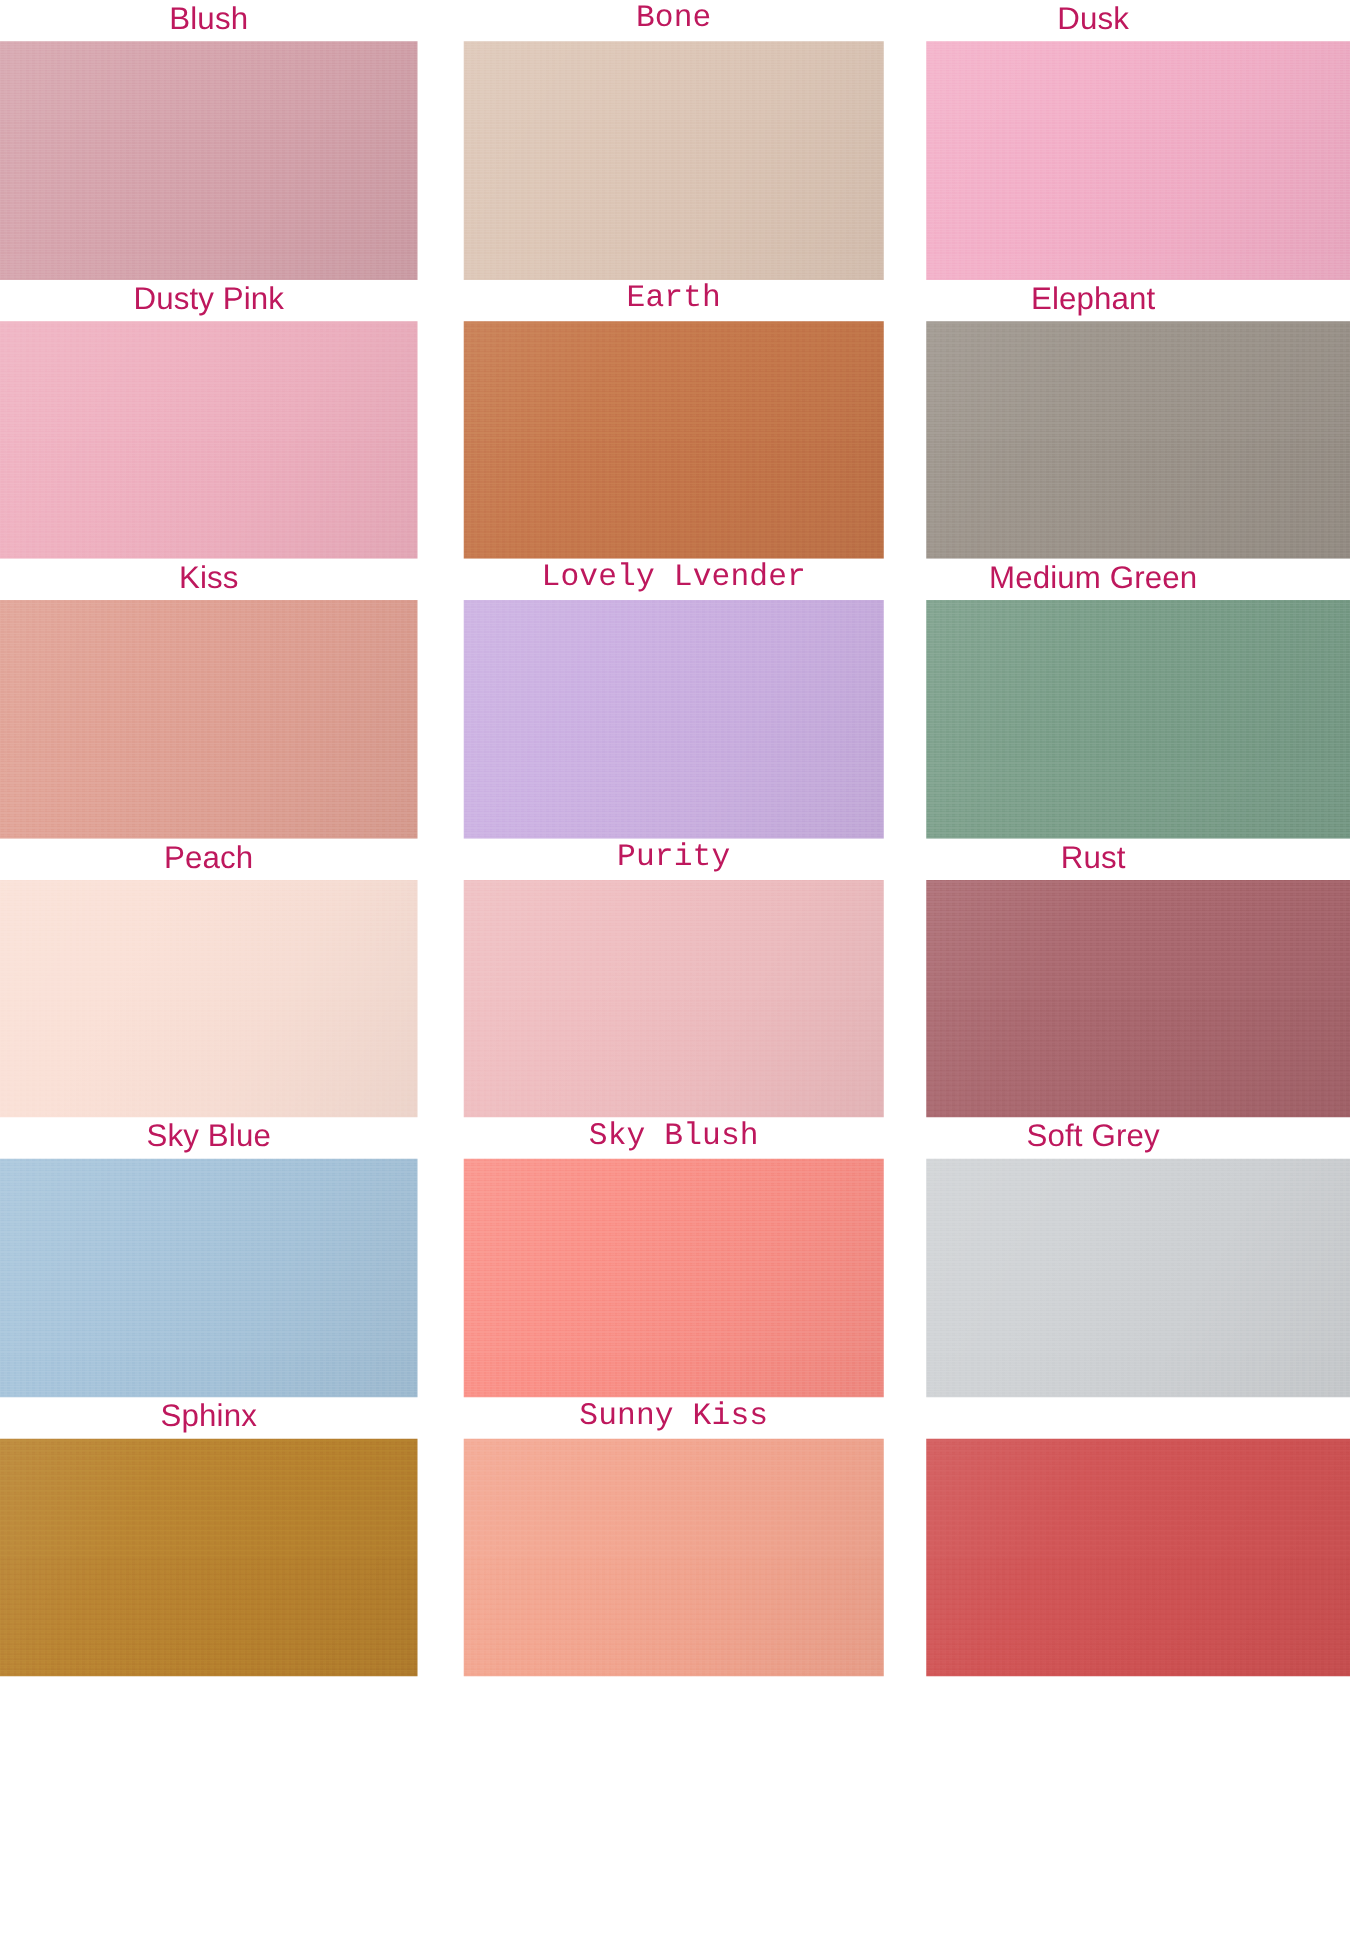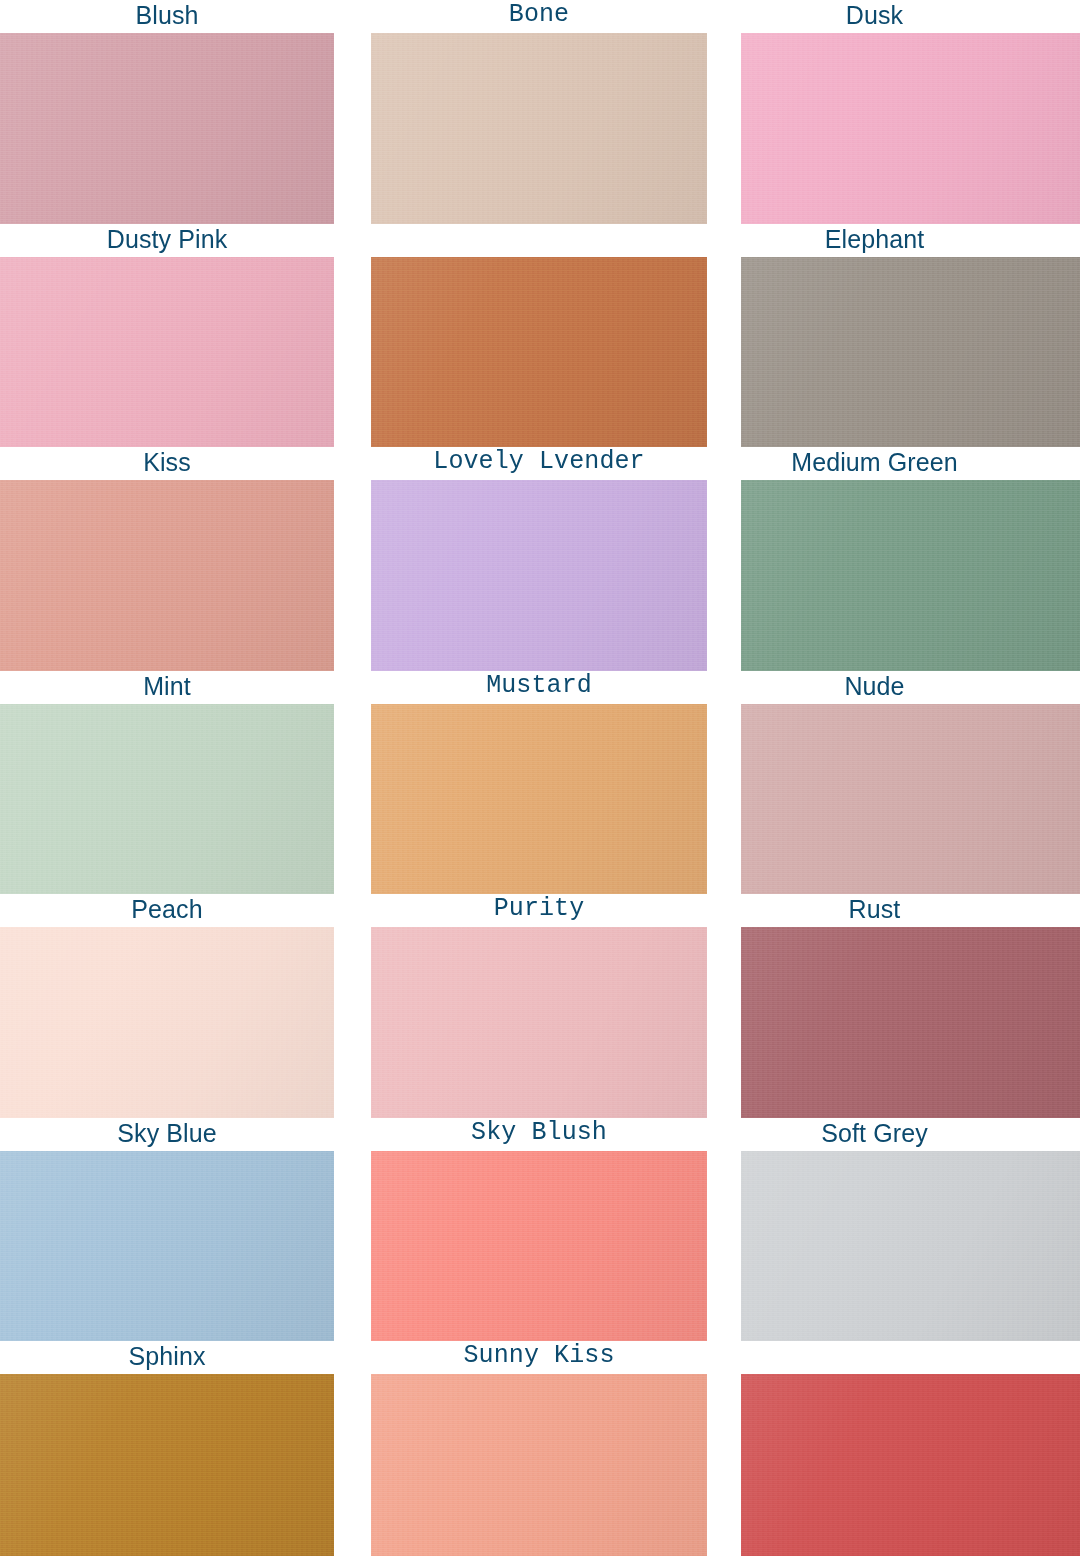--- a/index.html
+++ b/index.html
@@ -36,21 +36,21 @@
   }
 
   .swatch-label {
     position: absolute;
     top: 0;
     height: 21px;
     line-height: 30px;
     text-align: center;
     font-size: 25px;
     font-weight: 400;
-    color: #0c4a6e;
+    color: #be185d;
     font-family: "Liberation Sans", sans-serif;
     white-space: nowrap;
     letter-spacing: 0.1px;
   }
 
   .chips-band {
     position: relative;
     height: 190.5px;
     width: 1080px;
     background: #ffffff;
@@ -132,20 +132,21 @@
     <div class="chips-band">
       <div class="swatch-chip col-0" style="background-color: rgb(213, 163, 172);"></div>
       <div class="swatch-chip col-1" style="background-color: rgb(221, 198, 182);"></div>
       <div class="swatch-chip col-2" style="background-color: rgb(243, 175, 200);"></div>
     </div>
   </div>
 
   <div class="swatch-row">
     <div class="label-band">
       <div class="swatch-label lab-0">Dusty Pink</div>
+      <div class="swatch-label lab-1">Earth</div>
       <div class="swatch-label lab-2">Elephant</div>
     </div>
     <div class="chips-band">
       <div class="swatch-chip col-0" style="background-color: rgb(239, 176, 192);"></div>
       <div class="swatch-chip col-1" style="background-color: rgb(197, 118, 74);"></div>
       <div class="swatch-chip col-2" style="background-color: rgb(155, 147, 138);"></div>
     </div>
   </div>
 
   <div class="swatch-row">
@@ -154,32 +155,20 @@
       <div class="swatch-label lab-1">Lovely Lvender</div>
       <div class="swatch-label lab-2">Medium Green</div>
     </div>
     <div class="chips-band">
       <div class="swatch-chip col-0" style="background-color: rgb(224, 161, 148);"></div>
       <div class="swatch-chip col-1" style="background-color: rgb(203, 176, 226);"></div>
       <div class="swatch-chip col-2" style="background-color: rgb(122, 158, 137);"></div>
     </div>
   </div>
 
-  <div class="swatch-row">
-    <div class="label-band">
-      <div class="swatch-label lab-0">Mint</div>
-      <div class="swatch-label lab-1">Mustard</div>
-      <div class="swatch-label lab-2">Nude</div>
-    </div>
-    <div class="chips-band">
-      <div class="swatch-chip col-0" style="background-color: rgb(196, 216, 198);"></div>
-      <div class="swatch-chip col-1" style="background-color: rgb(229, 172, 116);"></div>
-      <div class="swatch-chip col-2" style="background-color: rgb(211, 173, 172);"></div>
-    </div>
-  </div>
 
   <div class="swatch-row">
     <div class="label-band">
       <div class="swatch-label lab-0">Peach</div>
       <div class="swatch-label lab-1">Purity</div>
       <div class="swatch-label lab-2">Rust</div>
     </div>
     <div class="chips-band">
       <div class="swatch-chip col-0" style="background-color: rgb(250, 224, 214);"></div>
       <div class="swatch-chip col-1" style="background-color: rgb(239, 189, 192);"></div>

